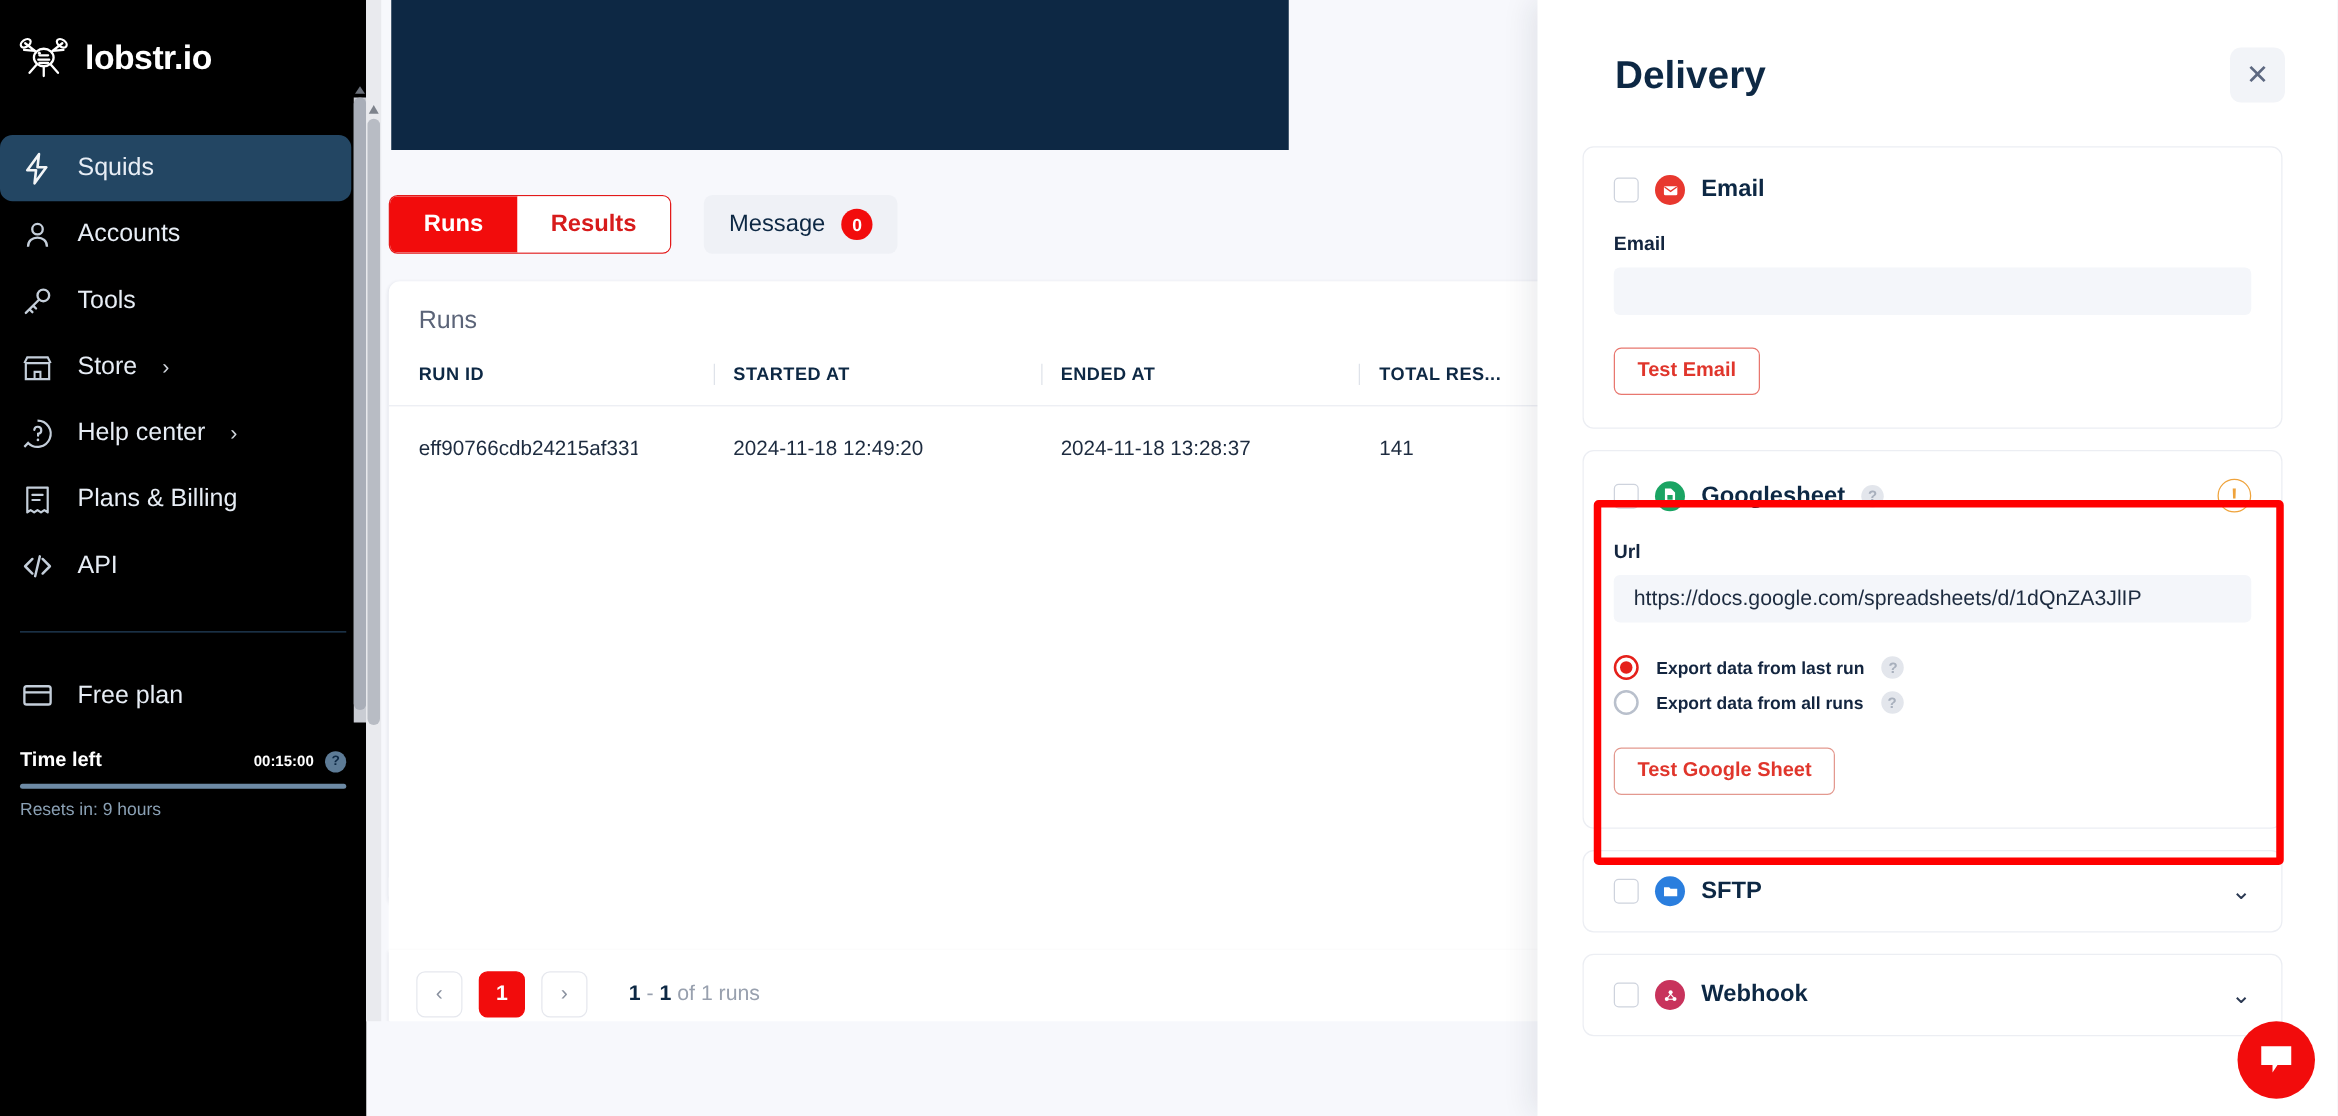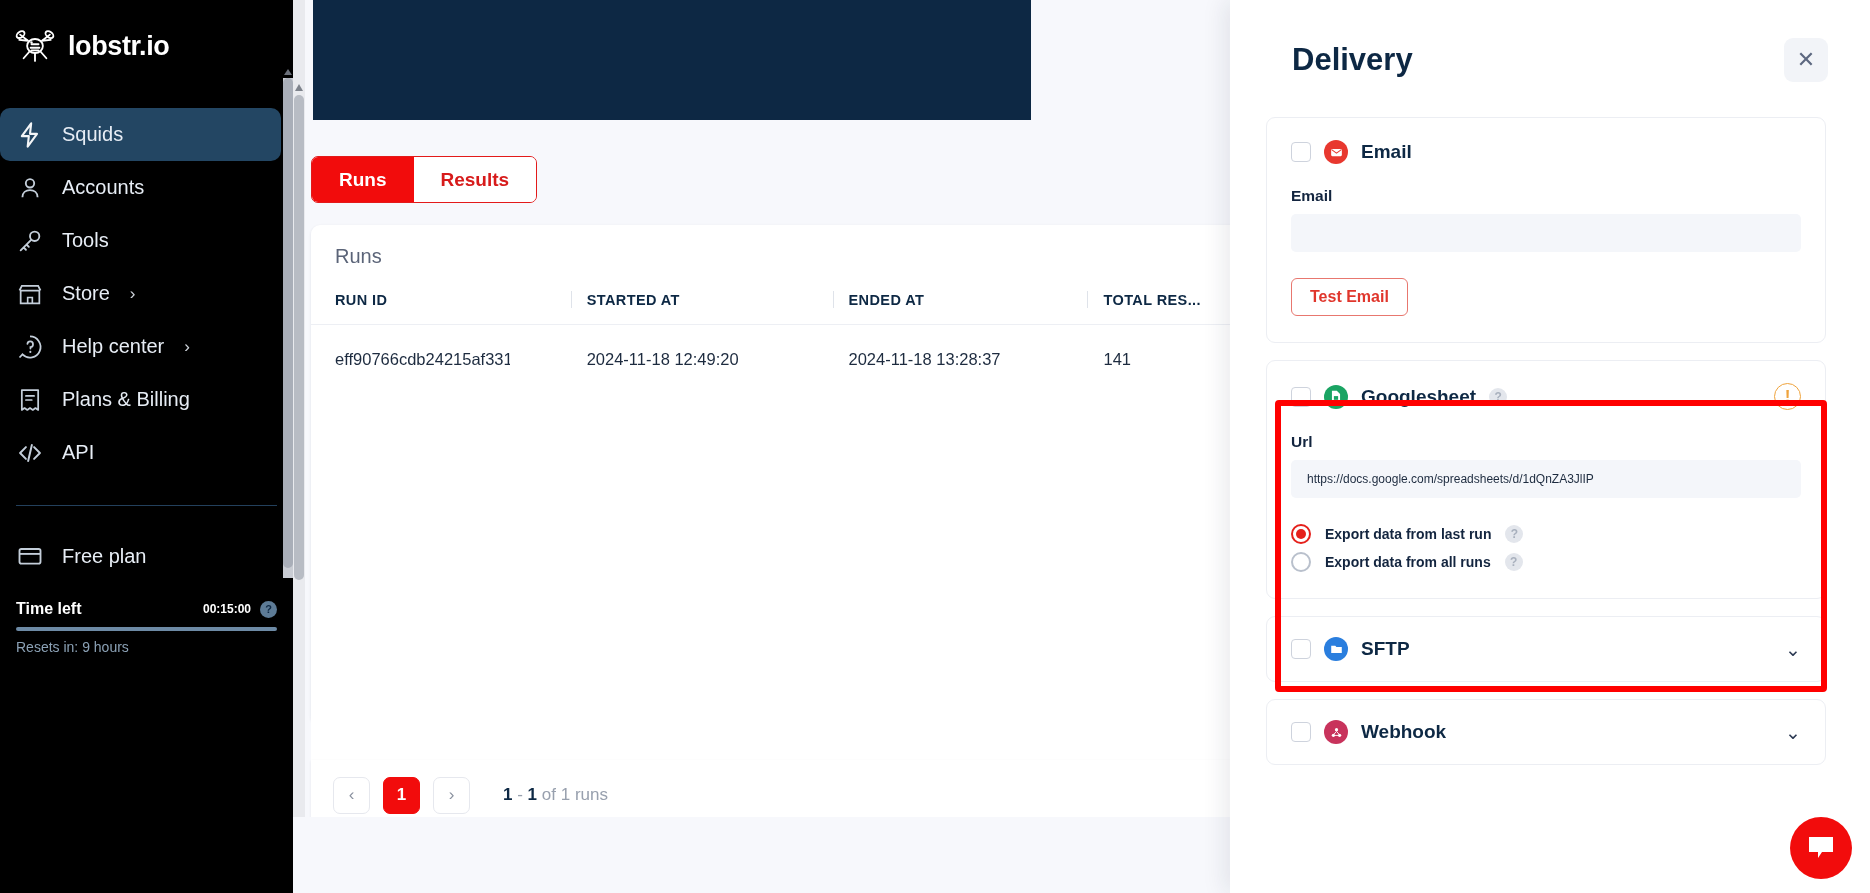--- a/index.html
+++ b/index.html
@@ -242,21 +242,21 @@
     font-size: 17px; font-weight: 700;
     display: flex; align-items: center; justify-content: center; flex: none;
   }
   .chev-down { color: #2b3952; font-size: 19px; flex: none; }
 
   .fld-label {
     margin: 23px 0 9px 0; font-size: 15.5px; font-weight: 700; color: #13253f;
   }
   .fld {
     width: 100%; height: 38px; border: none; border-radius: 5px;
-    background: #f4f6fa; font-family: inherit; font-size: 12px;
+    background: #f4f6fa; font-family: inherit; font-size: 17px;
     color: #1d2b3f; padding: 0 16px; outline: none;
   }
   .test-btn {
     margin-top: 26px; height: 38px; padding: 0 18px;
     background: #fff; border: 1px solid #e8776f; border-radius: 6px;
     color: #e0362c; font-size: 16px; font-weight: 700;
     font-family: inherit; cursor: pointer;
   }
   .test-btn.sheet { border-color: #e3998f; }
 
@@ -402,20 +402,24 @@
       <div class="up"></div>
       <div class="thumb"></div>
     </div>
 
     <div class="dark-header"></div>
 
     <div class="tabs-row">
       <div class="seg">
         <button class="on">Runs</button>
         <button class="off">Results</button>
+      </div>
+      <div class="msg-pill">
+        <span>Message</span>
+        <span class="badge">0</span>
       </div>
     </div>
 
     <div class="card">
       <div class="card-title">Runs</div>
       <table>
         <thead>
           <tr>
             <th class="col-runid">RUN ID</th>
             <th class="col-started">STARTED AT</th>
@@ -493,20 +497,21 @@
             <span class="rd sel"></span>
             <span class="rd-label">Export data from last run</span>
             <span class="help-dot">?</span>
           </label>
           <label class="radio-row">
             <span class="rd"></span>
             <span class="rd-label">Export data from all runs</span>
             <span class="help-dot">?</span>
           </label>
         </div>
+        <button class="test-btn sheet">Test Google Sheet</button>
       </div>
 
       <div class="dcard collapsed">
         <div class="dcard-head">
           <span class="cb"></span>
           <span class="svc-ico ico-sftp">
             <svg width="13" height="12" viewBox="0 0 16 14">
                 <path d="M1.5 3 h5 l1.4 1.6 h6.6 v7.4 H1.5 z" fill="#fff"></path>
               </svg>
           </span>

